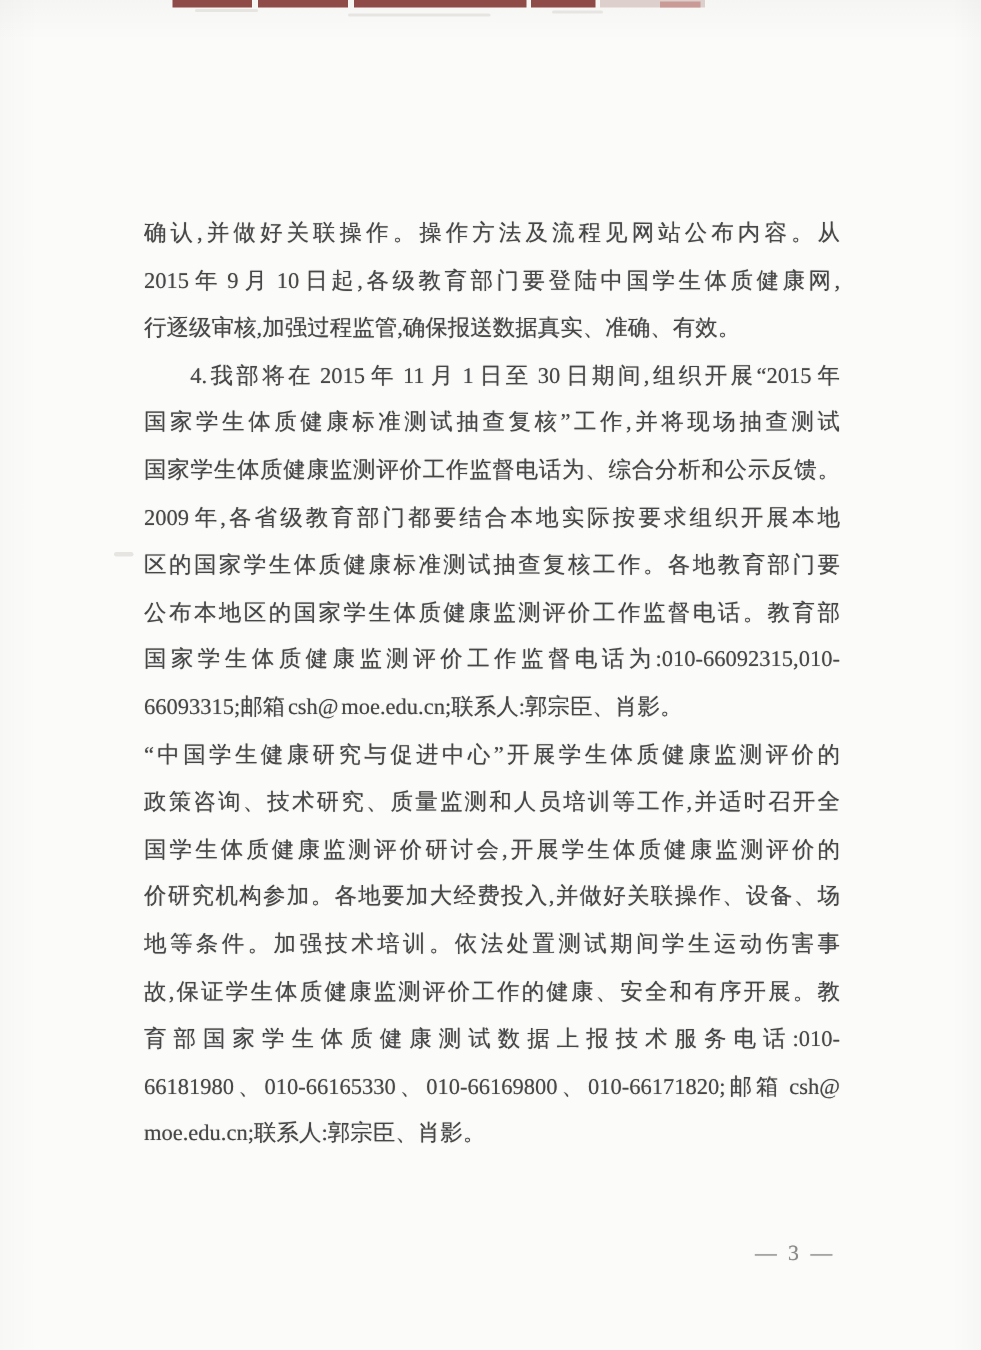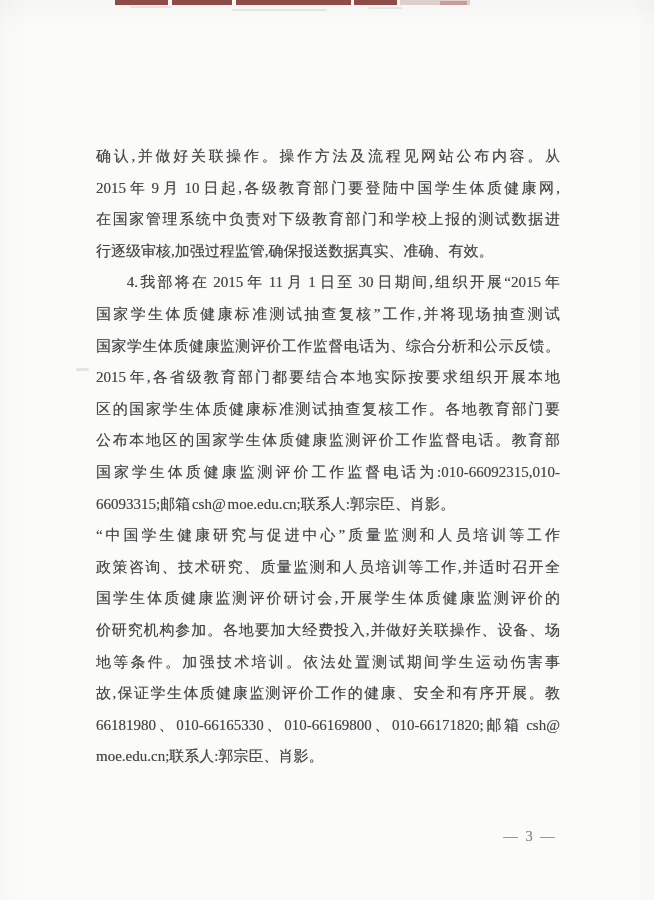--- a/index.html
+++ b/index.html
@@ -82,37 +82,37 @@
   </div>
 
   <span class="smudge" style="left:130px; top:6px;  width:42px; height:2px;"></span>
   <span class="smudge" style="left:232px; top:9px;  width:95px; height:2px;"></span>
   <span class="smudge" style="left:368px; top:7px;  width:34px; height:2px;"></span>
   <span class="smudge" style="left:76px;  top:368px; width:13px; height:3px;"></span>
 
   <div class="content" style="color: rgb(71, 71, 71);">
     <div class="line">确认,并做好关联操作。操作方法及流程见网站公布内容。从</div>
     <div class="line">2015 年 9 月 10 日起,各级教育部门要登陆中国学生体质健康网,</div>
-    <div class="line">在国家管理系统中负责对下级教育部门和学校上报的测试数据进</div>
     <div class="line p-last">行逐级审核,加强过程监管,确保报送数据真实、准确、有效。</div>
 
     <div class="line p-first">4.我部将在 2015 年 11 月 1 日至 30 日期间,组织开展“2015 年</div>
     <div class="line">国家学生体质健康标准测试抽查复核”工作,并将现场抽查测试</div>
     <div class="line">国家学生体质健康监测评价工作监督电话为、综合分析和公示反馈。</div>
-    <div class="line">2015 年,各省级教育部门都要结合本地实际按要求组织开展本地</div>
+    <div class="line">2009 年,各省级教育部门都要结合本地实际按要求组织开展本地</div>
     <div class="line">区的国家学生体质健康标准测试抽查复核工作。各地教育部门要</div>
     <div class="line">公布本地区的国家学生体质健康监测评价工作监督电话。教育部</div>
     <div class="line">国家学生体质健康监测评价工作监督电话为:010-66092315,010-</div>
     <div class="line p-last">66093315;邮箱 csh@ moe.edu.cn;联系人:郭宗臣、肖影。</div>
 
-    <div class="line">“中国学生健康研究与促进中心”质量监测和人员培训等工作</div>
+    <div class="line">“中国学生健康研究与促进中心”开展学生体质健康监测评价的</div>
     <div class="line">政策咨询、技术研究、质量监测和人员培训等工作,并适时召开全</div>
     <div class="line">国学生体质健康监测评价研讨会,开展学生体质健康监测评价的</div>
     <div class="line">价研究机构参加。各地要加大经费投入,并做好关联操作、设备、场</div>
     <div class="line">地等条件。加强技术培训。依法处置测试期间学生运动伤害事</div>
     <div class="line">故,保证学生体质健康监测评价工作的健康、安全和有序开展。教</div>
+    <div class="line">育部国家学生体质健康测试数据上报技术服务电话:010-</div>
     <div class="line">66181980、010-66165330、010-66169800、010-66171820;邮箱 csh@</div>
     <div class="line p-last">moe.edu.cn;联系人:郭宗臣、肖影。</div>
   </div>
 
   <div class="page-number" style="color: rgb(138, 138, 138);">— 3 —</div>
 
 </div>
 
 </body></html>

